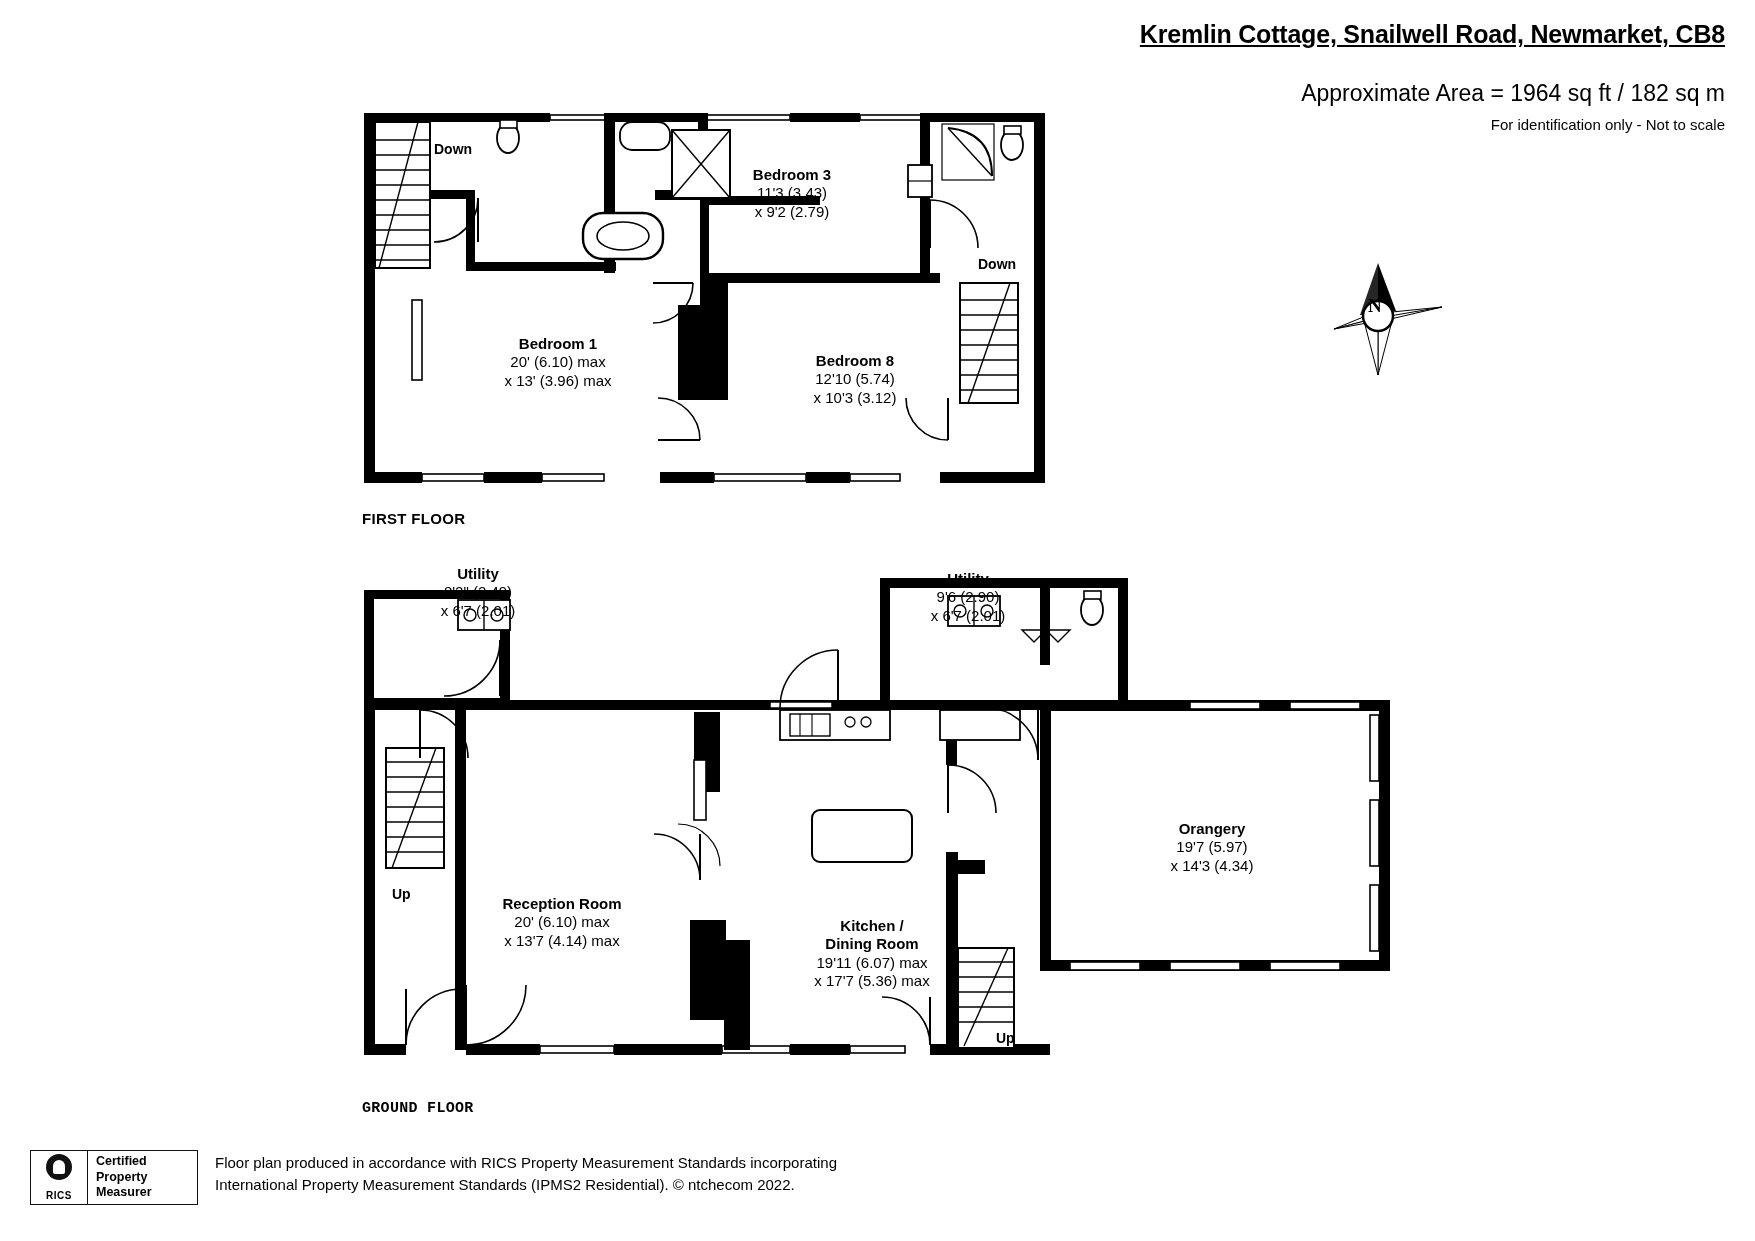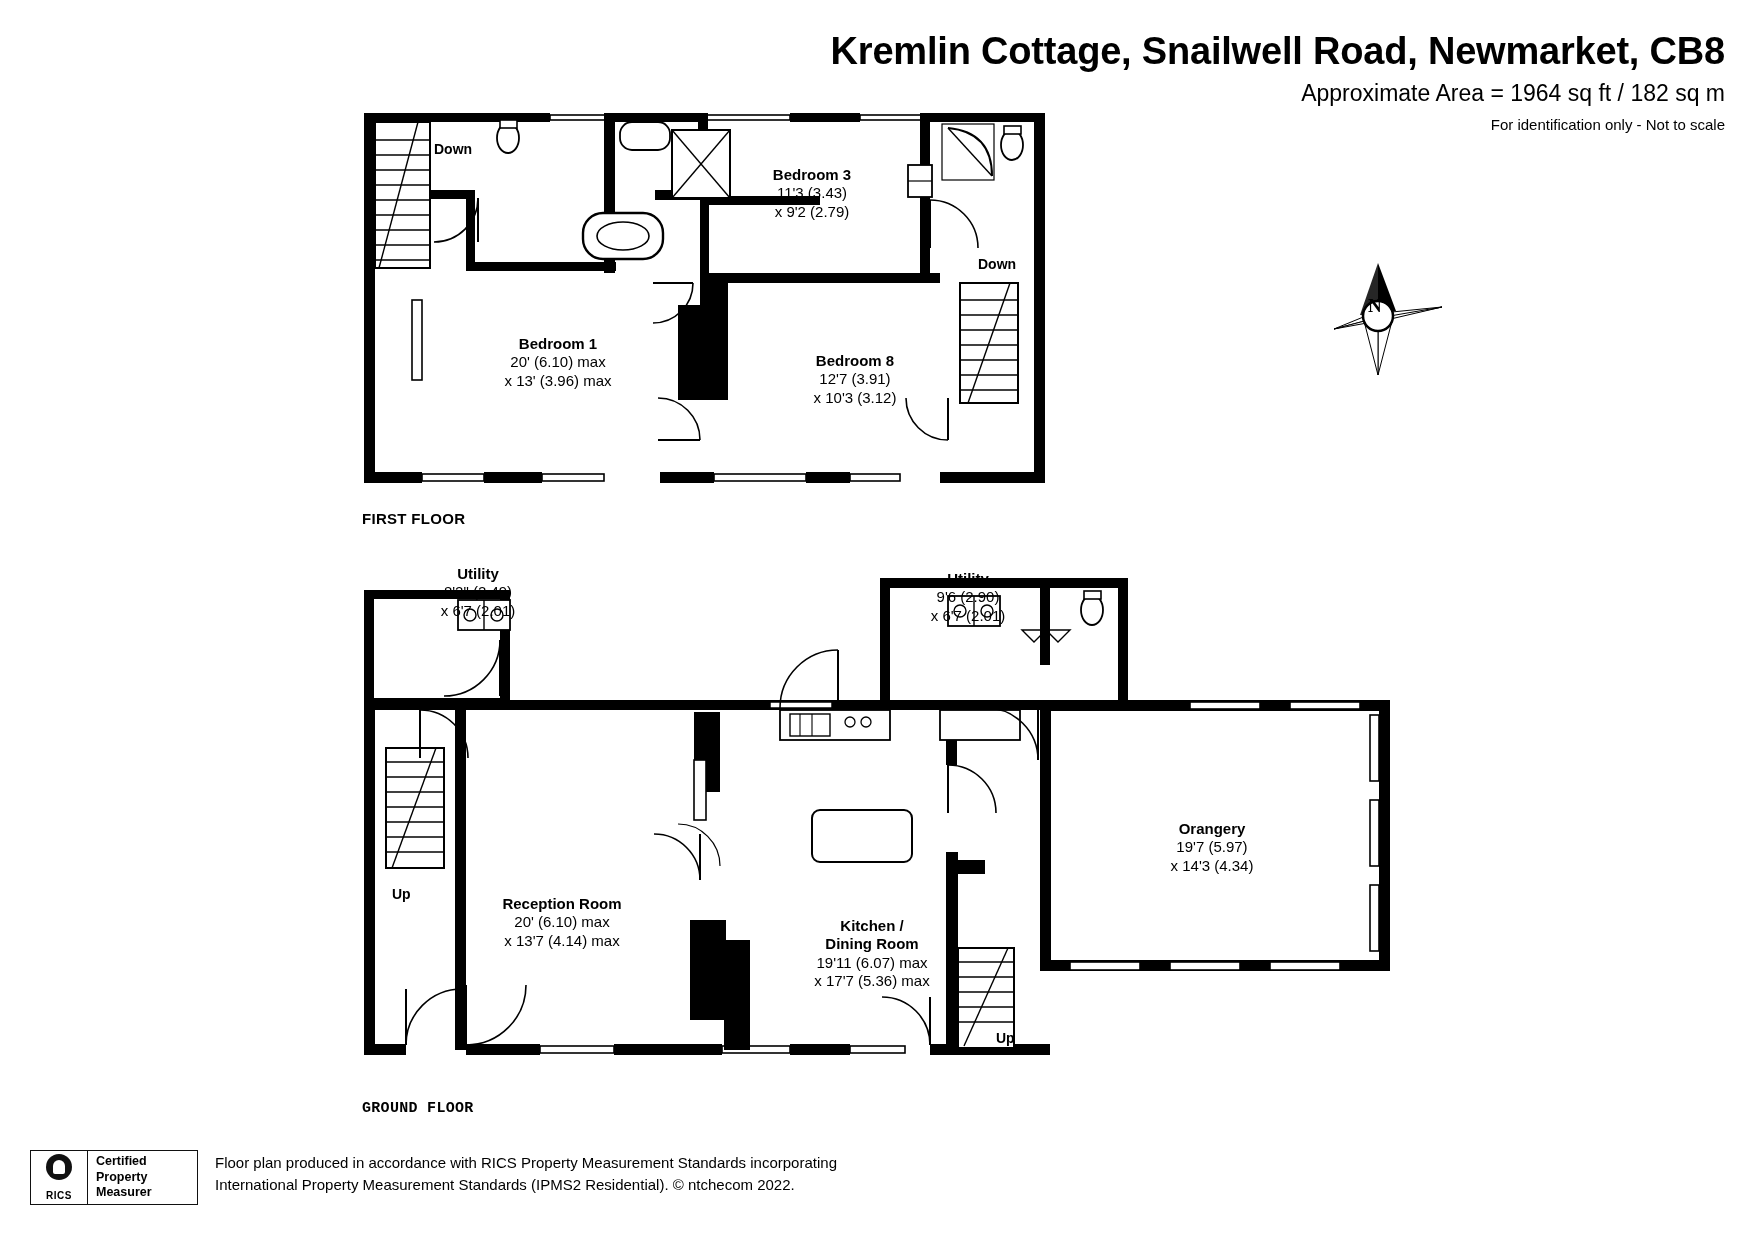--- a/index.html
+++ b/index.html
@@ -18,25 +18,26 @@
   .stage {
     position: absolute;
     left: 0; top: 0;
     width: 1755px;
     height: 1241px;
   }
   
   .title {
     position: absolute;
     right: 30px;
-    top: 30px;
-    font-size: 38px;
+    top: 20px;
+    font-size: 25px;
     font-weight: bold;
     letter-spacing: -0.2px;
     white-space: nowrap;
+    text-decoration: underline;
   }
   .subtitle {
     position: absolute;
     right: 30px;
     top: 80px;
     font-size: 23px;
     white-space: nowrap;
   }
   .note {
     position: absolute;
@@ -277,35 +278,35 @@
       <path d="M948 440 a42 42 0 0 1 -42 -42" fill="none" stroke="#000" stroke-width="1.6"></path>
       <line x1="948" y1="440" x2="948" y2="398" stroke="#000" stroke-width="2"></line>
       <path d="M420 295 a0 0 0 0 0 0 0" fill="none" stroke="#000" stroke-width="1"></path>
       <rect x="412" y="300" width="10" height="80" fill="#fff" stroke="#000" stroke-width="1.6"></rect>
     </g>
   </svg>
 
   <div class="tiny-label" style="left:434px; top:141px;">Down</div>
   <div class="tiny-label" style="left:978px; top:256px;">Down</div>
 
-  <div class="room-label" style="left:812px; top:166px;">
+  <div class="room-label" style="left:792px; top:166px;">
     <span class="rn">Bedroom 3</span>
     <span class="rd">11'3 (3.43)</span>
     <span class="rd">x 9'2 (2.79)</span>
   </div>
 
   <div class="room-label" style="left:558px; top:335px;">
     <span class="rn">Bedroom 1</span>
     <span class="rd">20' (6.10) max</span>
     <span class="rd">x 13' (3.96) max</span>
   </div>
 
   <div class="room-label" style="left:855px; top:352px;">
     <span class="rn">Bedroom 8</span>
-    <span class="rd">12'7 (3.91)</span>
+    <span class="rd">12'10 (5.74)</span>
     <span class="rd">x 10'3 (3.12)</span>
   </div>
 
   <div class="floor-caption" style="left:362px; top:510px;">FIRST FLOOR</div>
 
   <svg class="plan" width="1755" height="1241">
     <g>
 
       <rect x="364" y="590" width="145" height="9" fill="#000"></rect>
       <rect x="364" y="590" width="10" height="110" fill="#000"></rect>

